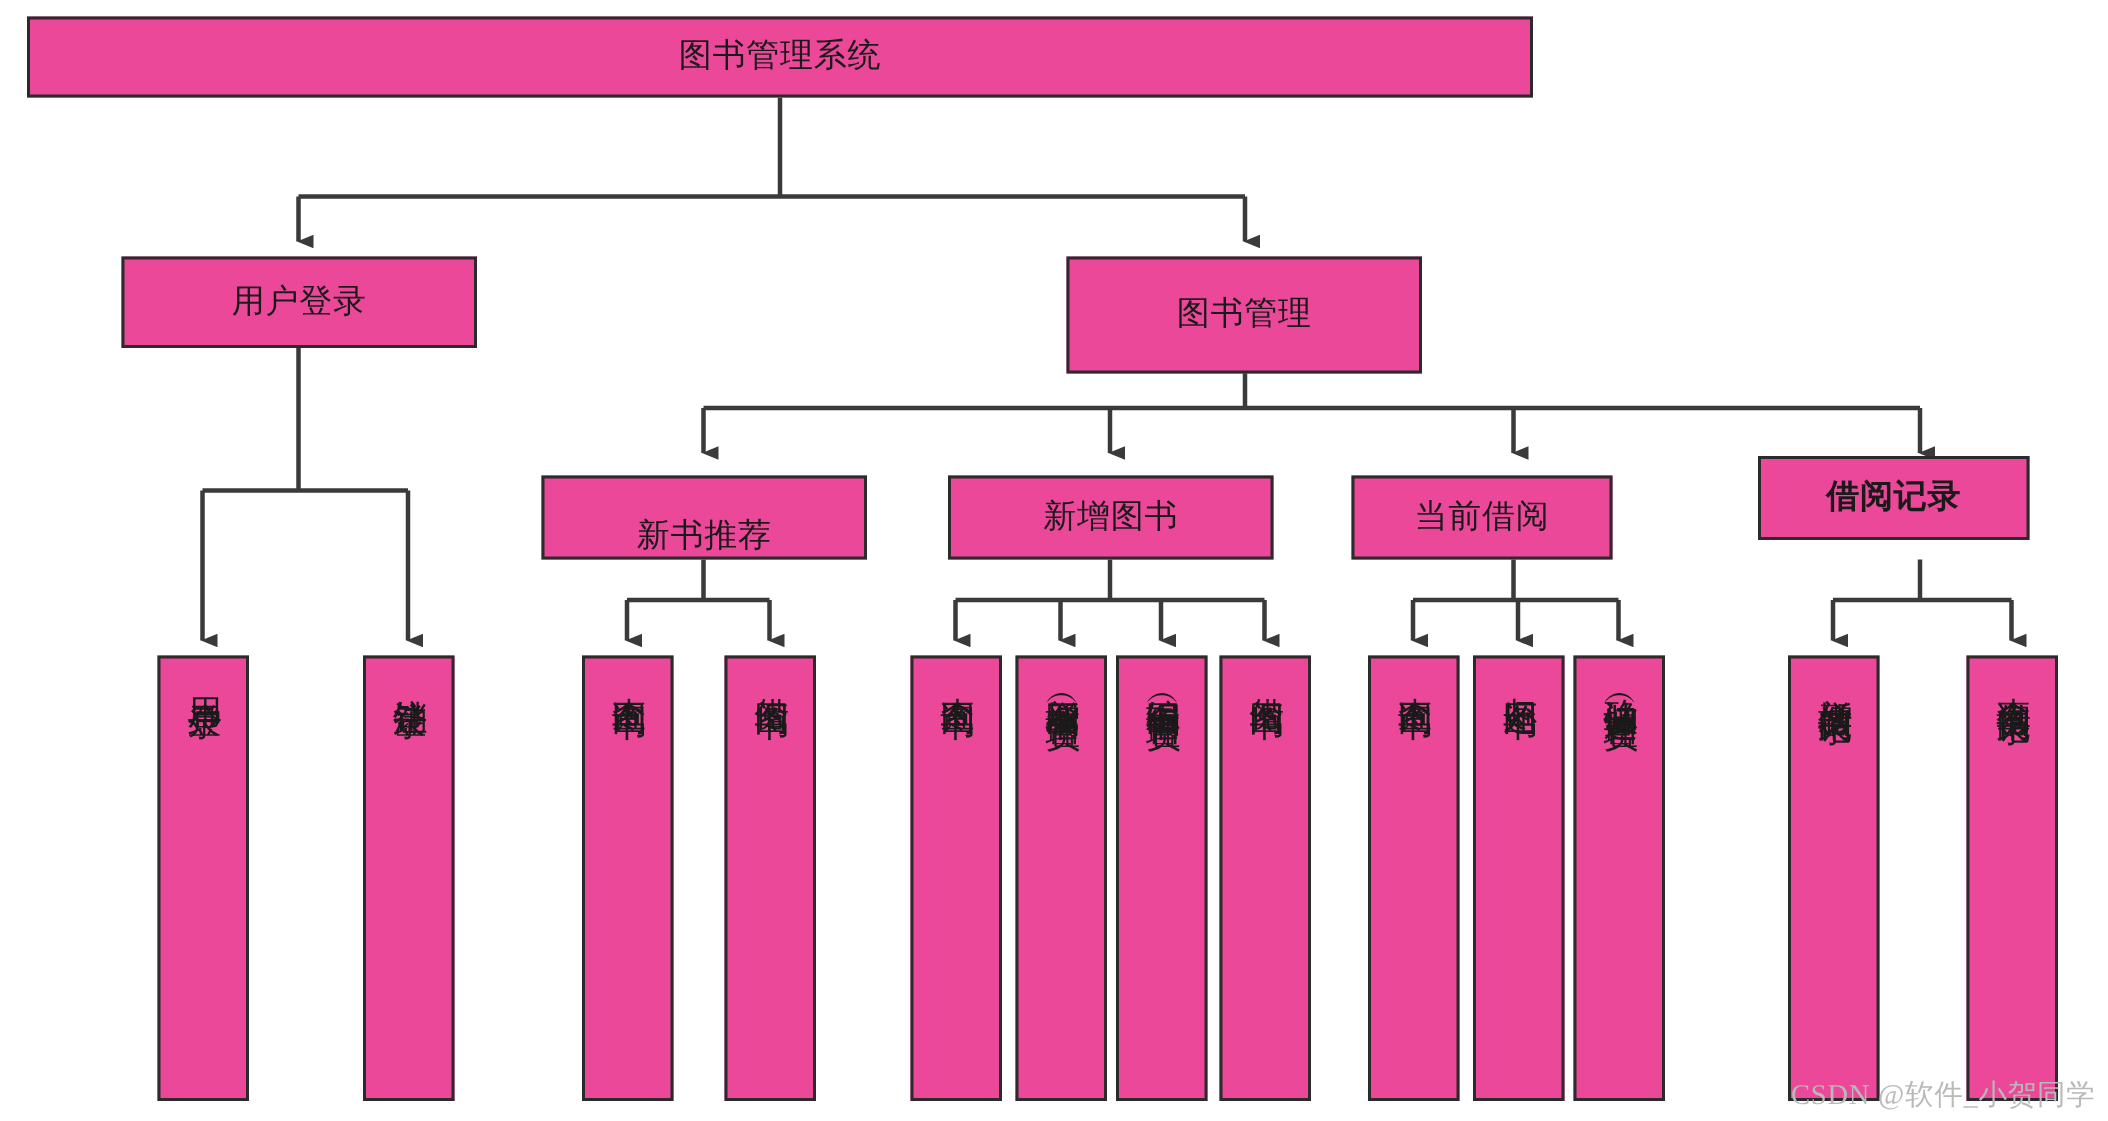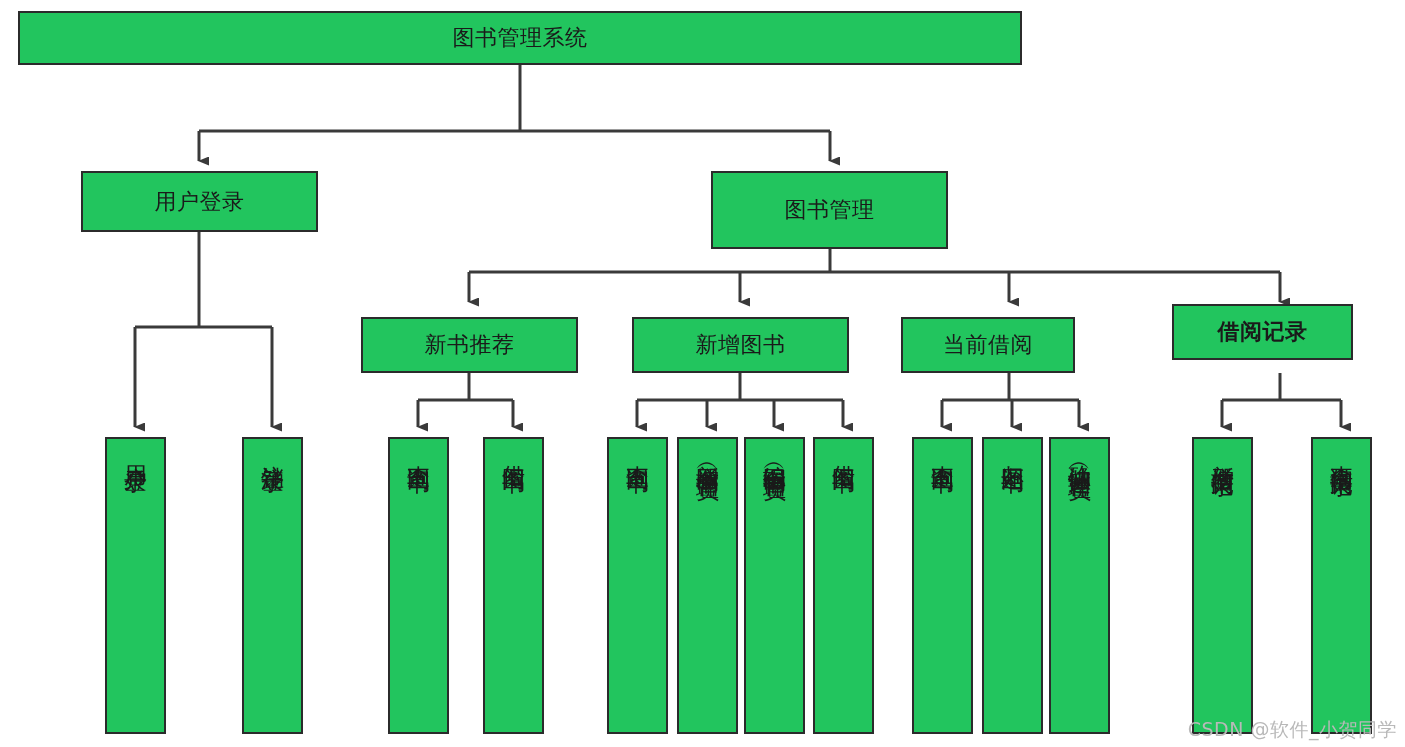--- a/index.html
+++ b/index.html
@@ -22,21 +22,21 @@
   svg.diagram-svg {
     position: absolute;
     top: 0;
     left: 0;
     width: 1405px;
     height: 747px;
   }
   .node-box {
     position: absolute;
     box-sizing: border-box;
-    background: #22c55e;
+    background: #ec4899;
     border: 2px solid #2b2b2b;
     display: flex;
     align-items: center;
     justify-content: center;
     color: #1a1a1a;
   }
   .node-label {
     display: block;
     text-align: center;
     line-height: 1.18;
@@ -59,20 +59,21 @@
   }
   .watermark {
     position: absolute;
     right: 8px;
     bottom: 4px;
     font-size: 19px;
     color: #b9b9b9;
     white-space: nowrap;
     letter-spacing: 0.5px;
     pointer-events: none;
+    font-family: Liberation Serif, serif;
   }
 </style>
 </head>
 <body>
 
 <div id="diagram-root">
 
   <svg class="diagram-svg" viewBox="0 0 1405 747" xmlns="http://www.w3.org/2000/svg">
     <defs>
       <marker id="arrowhead" markerWidth="9" markerHeight="11" refX="4.5" refY="10" orient="auto" markerUnits="userSpaceOnUse">
@@ -127,21 +128,21 @@
     <span class="node-label">图书管理系统</span>
   </div>
 
   <div class="node-box node-h" style="left:81px; top:171px; width:237px; height:61px;">
     <span class="node-label">用户登录</span>
   </div>
   <div class="node-box node-h" style="left:711px; top:171px; width:237px; height:78px;">
     <span class="node-label">图书管理</span>
   </div>
 
-  <div class="node-box node-h" style="left:361px; top:317px; width:217px; height:56px;">
+  <div class="node-box node-h" style="left:361px; top:317px; width:217px; height:56px;align-items:flex-end;">
     <span class="node-label">新书推荐</span>
   </div>
   <div class="node-box node-h" style="left:632px; top:317px; width:217px; height:56px;">
     <span class="node-label">新增图书</span>
   </div>
   <div class="node-box node-h" style="left:901px; top:317px; width:174px; height:56px;">
     <span class="node-label">当前借阅</span>
   </div>
   <div class="node-box node-h" style="left:1172px; top:304px; width:181px; height:56px;font-weight:bold;">
     <span class="node-label">借阅记录</span>

